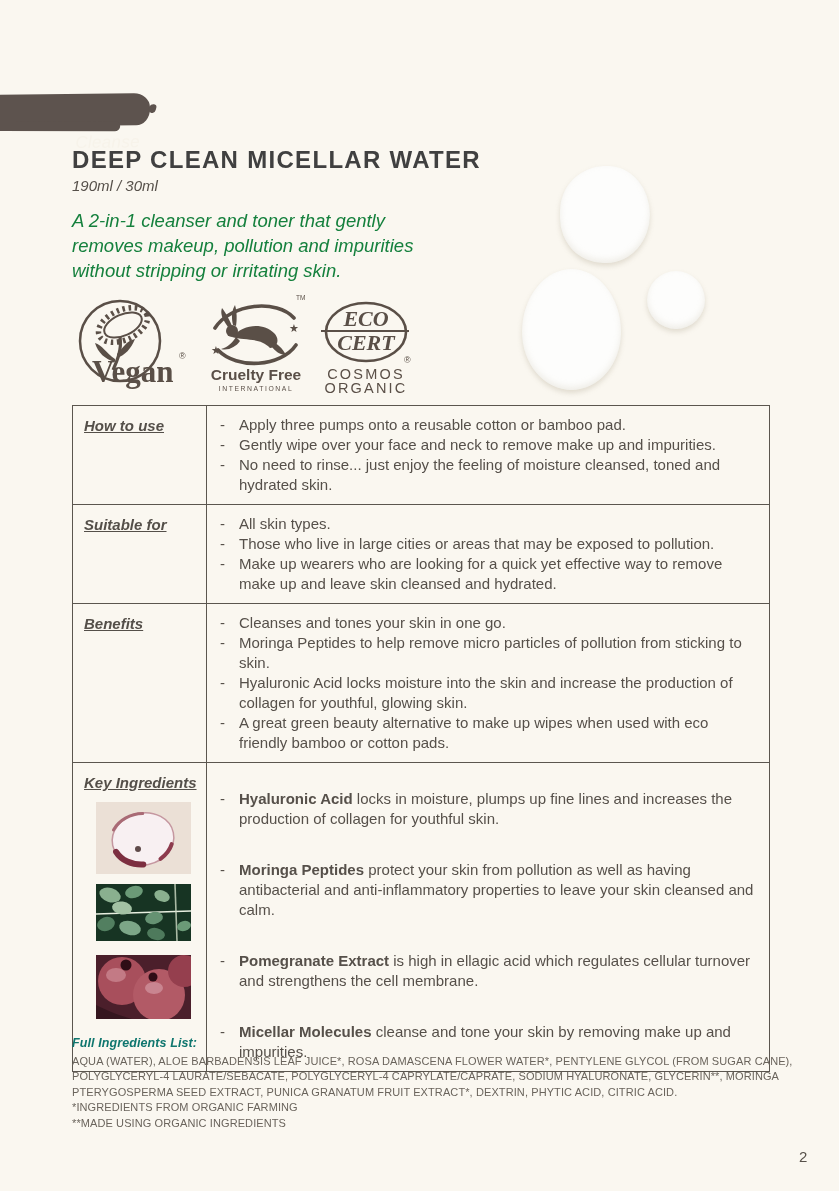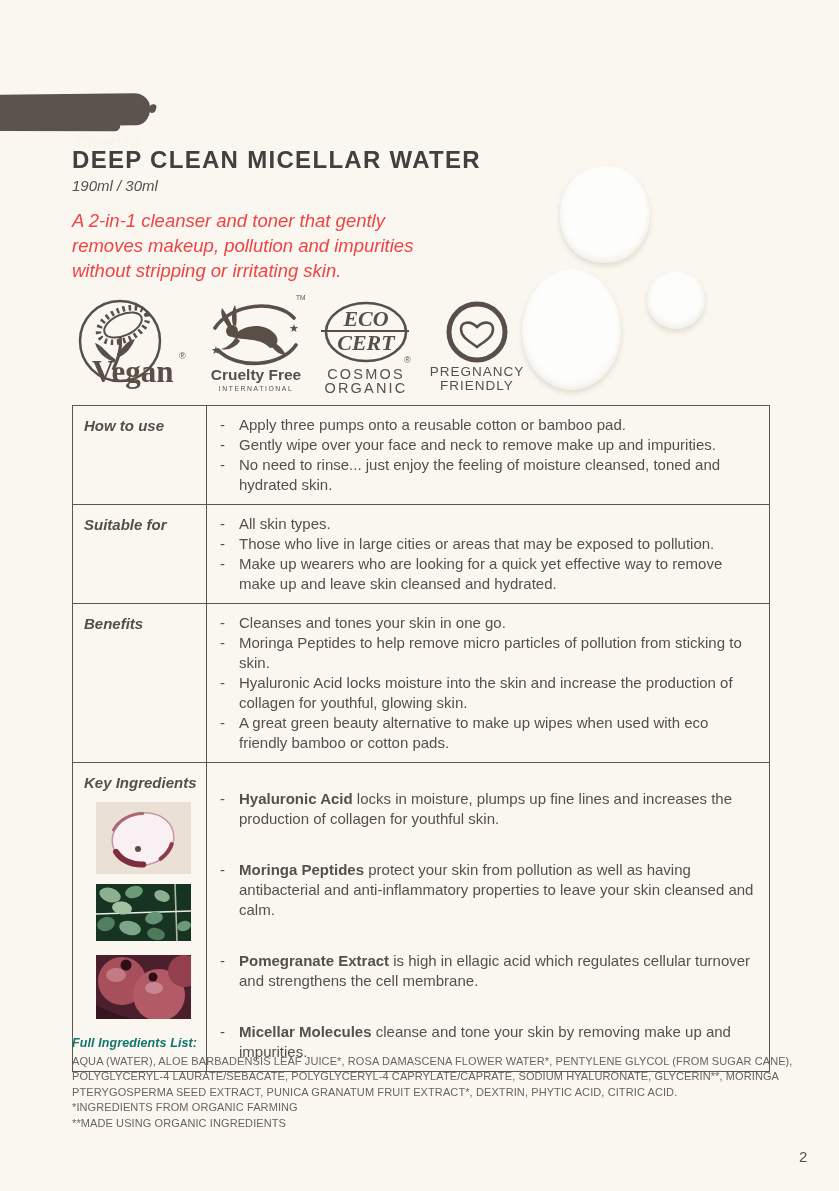--- a/index.html
+++ b/index.html
@@ -23,37 +23,37 @@
   }
   .brush .badge-label{
     position:absolute;left:83px;top:4px;font-style:italic;font-size:17px;
     color:#f7f3ea;letter-spacing:.3px;margin-top:35px;
   }
   
   .title{position:absolute;left:72px;top:146px;font-size:24px;font-weight:bold;
     letter-spacing:1.3px;color:#404040;}
   .sizes{position:absolute;left:72px;top:177px;font-size:15px;font-style:italic;}
   .desc{position:absolute;left:72px;top:208px;font-size:18.5px;font-style:italic;
-    line-height:25px;color:#ef4444;}
+    line-height:25px;color:#15803d;}
   
   .blob{position:absolute;background:#fdfdfc;
     box-shadow:0 3px 5px rgba(170,158,135,.30), inset 0 -3px 6px rgba(205,196,178,.28);}
   .blob-a{left:560px;top:166px;width:90px;height:97px;border-radius:52% 48% 50% 50% / 48% 52% 52% 48%;}
   .blob-b{left:522px;top:269px;width:99px;height:121px;border-radius:50% 50% 50% 50% / 52% 52% 48% 48%;}
   .blob-c{left:647px;top:271px;width:58px;height:58px;border-radius:50%;}
   
   .logo{position:absolute;}
   .logo svg{display:block;}
   
   .info-table{position:absolute;left:72px;top:405px;width:696px;
     border:1.5px solid #5b564f;background:transparent;}
   .trow{display:grid;grid-template-columns:134px 1fr;}
   .trow + .trow{border-top:1.5px solid #5b564f;}
   .cell-label{border-right:1.5px solid #5b564f;padding:11px 6px 8px 11px;
-    font-style:italic;font-weight:bold;font-size:15px;color:#544f49;}
+    font-style:italic;font-weight:bold;font-size:15px;color:#544f49;text-decoration:underline;}
   .cell-content{padding:9px 14px 9px 13px;font-size:15px;line-height:20px;}
   .r1{min-height:90px}.r2{min-height:93px}.r3{min-height:146px}.r4{min-height:278px}
   .bullet{display:flex;}
   .bullet .dash{flex:0 0 19px;}
   .ki-item{display:flex;margin:0 0 31px;}
   .ki-item.first{margin-top:17px;}
   .ki-item:last-child{margin-bottom:0;}
   .ki-thumb{width:95px;margin:0 0 0 12px;display:block;}
   .ki-thumb.t1{margin-top:11px;}
   .ki-thumb.t2{margin-top:10px;}
@@ -125,28 +125,20 @@
       <ellipse cx="45" cy="36" rx="40" ry="29" stroke="#5a4f47" stroke-width="2.6"></ellipse>
       <line x1="0" y1="35" x2="88" y2="35" stroke="#5a4f47" stroke-width="2.2"></line>
       <text x="45" y="30" text-anchor="middle" font-family="Liberation Serif, serif" font-style="italic" font-weight="bold" font-size="22" fill="#5a4f47">ECO</text>
       <text x="45" y="54" text-anchor="middle" font-family="Liberation Serif, serif" font-style="italic" font-weight="bold" font-size="22" fill="#5a4f47">CERT</text>
       <text x="83" y="67" font-size="9" fill="#5a4f47">®</text>
       <text x="45" y="83" text-anchor="middle" font-size="14.5" letter-spacing="2.2" fill="#5a4f47">COSMOS</text>
       <text x="45" y="97" text-anchor="middle" font-size="14.5" letter-spacing="2.2" fill="#5a4f47">ORGANIC</text>
     </svg>
   </div>
 
-  <div class="logo" style="left:424px;top:299px;">
-    <svg width="106" height="93" viewBox="0 0 106 93" fill="none">
-      <circle cx="53" cy="33" r="28" stroke="#5a4f47" stroke-width="5"></circle>
-      <path d="M53 48 C 47 43 37 39 37 30 C 37 23 46 21 53 28 C 60 21 69 23 69 30 C 69 39 59 43 53 48 Z" stroke="#5a4f47" stroke-width="2.6"></path>
-      <text x="53" y="77" text-anchor="middle" font-size="13.5" letter-spacing="1" fill="#5a4f47">PREGNANCY</text>
-      <text x="53" y="91" text-anchor="middle" font-size="13.5" letter-spacing="1" fill="#5a4f47">FRIENDLY</text>
-    </svg>
-  </div>
 
   <div class="info-table">
 
     <div class="trow r1">
       <div class="cell-label">How to use</div>
       <div class="cell-content">
         <div class="bullet">
             <span class="dash">-</span>
             <span>Apply three pumps onto a reusable cotton or bamboo pad.</span>
           </div>

